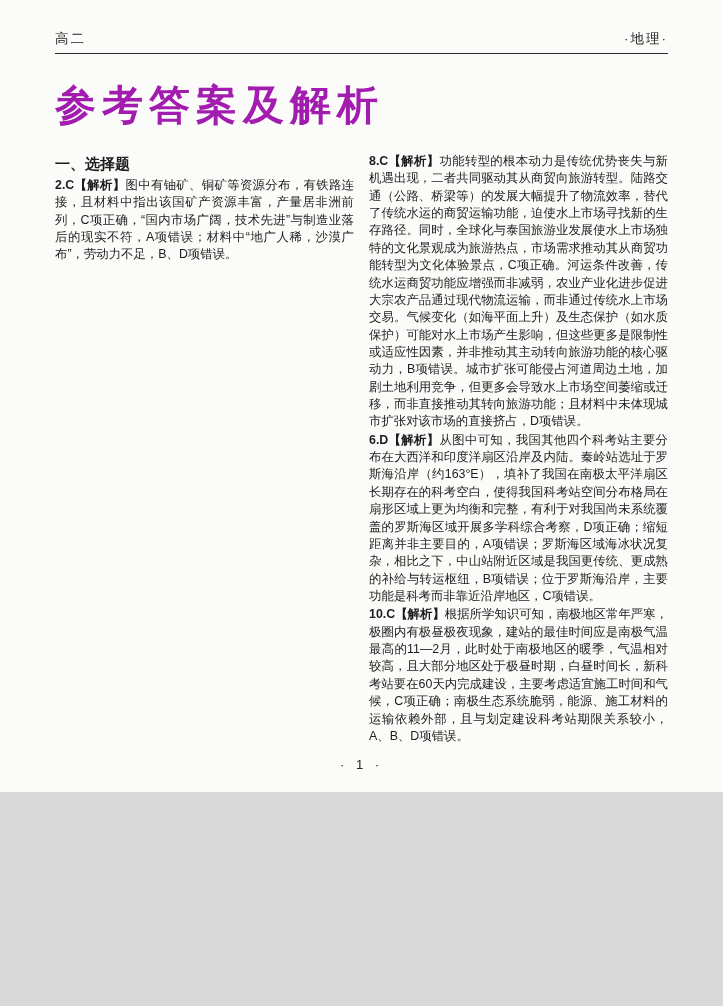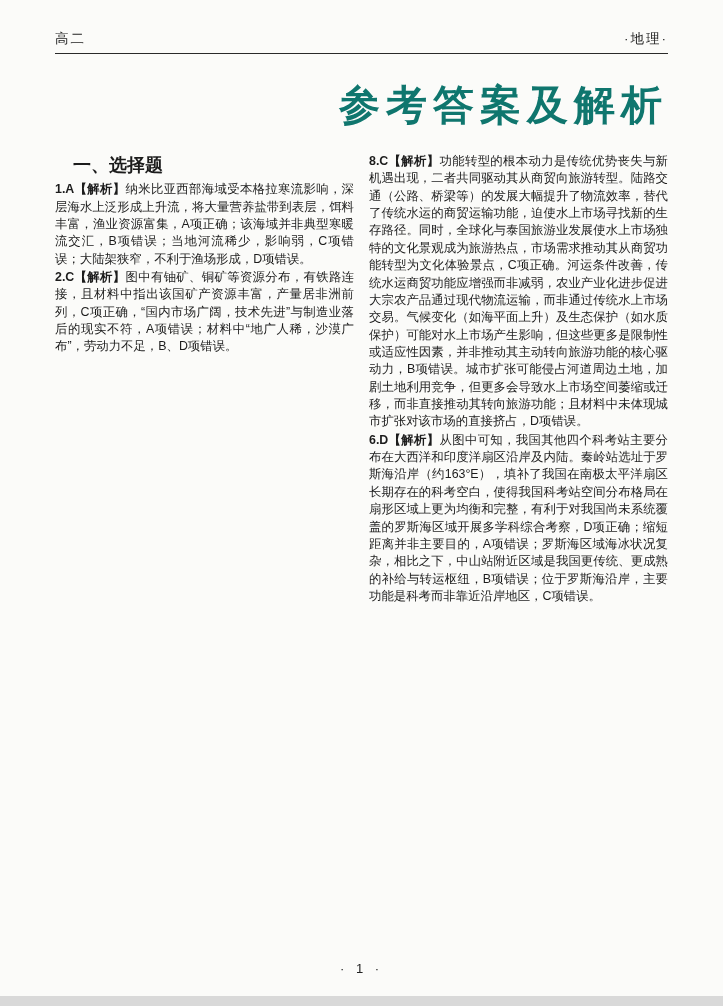--- a/index.html
+++ b/index.html
@@ -1,60 +1,59 @@
 <!DOCTYPE html>
 <html><head>
 <meta charset="utf-8">
 <style>
   * { margin: 0; padding: 0; box-sizing: border-box; }
   html, body { background: #d9d9d9; }
   body { font-family: "Liberation Sans", "DejaVu Sans", sans-serif; }
   .page {
     width: 723px;
-    height: 996px;
+    height: 792px;
     margin: 0 auto;
     background: #fbfbf9;
     position: relative;
     padding: 30px 55px 0 55px;
     color: #1c1c1c;
     overflow: hidden;
   }
   .header {
     display: flex;
     justify-content: space-between;
     align-items: flex-end;
     font-size: 13.5px;
     padding-bottom: 5px;
     border-bottom: 1.5px solid #2a2a2a;
   }
   .header .hl { letter-spacing: 2px; }
   .title {
-    text-align: right;
+    text-align: left;
     font-size: 41px;
     font-weight: 900;
     letter-spacing: 6px;
     margin: 24px 0 20px 0;
-    color: #0f766e;
+    color: #a21caf;
   }
   .columns {
     display: flex;
     gap: 15px;
   }
   .col {
     width: 299px;
     font-size: 12.4px;
     line-height: 1.4;
     text-align: justify;
     word-break: break-all;
   }
   .section-heading {
     font-weight: bold;
-    font-size: 18px;
+    font-size: 15px;
     margin-bottom: 3px;
-    margin-left: 18px;
   }
   .item { margin: 0 0 1px 0; }
   .num { font-weight: bold; }
   .tag { font-weight: bold; }
   .footer {
     position: absolute;
     left: 0;
     bottom: 20px;
     width: 100%;
     text-align: center;
@@ -73,35 +72,35 @@
     <span class="hl">·地理·</span>
   </div>
 
   <h1 class="title">参考答案及解析</h1>
 
   <div class="columns">
 
     <div class="col">
       <div class="section-heading">一、选择题</div>
 
-      <p class="item"><span class="num">1.A</span><span class="tag">【解析】</span><span>纳米比亚西部海域受本格拉寒流影响，深层海水上泛形成上升流，将大量营养盐带到表层，饵料丰富，渔业资源富集，A项正确；该海域并非典型寒暖流交汇，B项错误；当地河流稀少，影响弱，C项错误；大陆架狭窄，不利于渔场形成，D项错误。</span></p>
 
       <p class="item"><span class="num">2.C</span><span class="tag">【解析】</span><span>图中有铀矿、铜矿等资源分布，有铁路连接，且材料中指出该国矿产资源丰富，产量居非洲前列，C项正确，“国内市场广阔，技术先进”与制造业落后的现实不符，A项错误；材料中“地广人稀，沙漠广布”，劳动力不足，B、D项错误。</span></p>
 
 
 
 
 
     </div>
 
     <div class="col">
 
       <p class="item"><span class="num">8.C</span><span class="tag">【解析】</span><span>功能转型的根本动力是传统优势丧失与新机遇出现，二者共同驱动其从商贸向旅游转型。陆路交通（公路、桥梁等）的发展大幅提升了物流效率，替代了传统水运的商贸运输功能，迫使水上市场寻找新的生存路径。同时，全球化与泰国旅游业发展使水上市场独特的文化景观成为旅游热点，市场需求推动其从商贸功能转型为文化体验景点，C项正确。河运条件改善，传统水运商贸功能应增强而非减弱，农业产业化进步促进大宗农产品通过现代物流运输，而非通过传统水上市场交易。气候变化（如海平面上升）及生态保护（如水质保护）可能对水上市场产生影响，但这些更多是限制性或适应性因素，并非推动其主动转向旅游功能的核心驱动力，B项错误。城市扩张可能侵占河道周边土地，加剧土地利用竞争，但更多会导致水上市场空间萎缩或迁移，而非直接推动其转向旅游功能；且材料中未体现城市扩张对该市场的直接挤占，D项错误。</span></p>
 
       <p class="item"><span class="num">6.D</span><span class="tag">【解析】</span><span>从图中可知，我国其他四个科考站主要分布在大西洋和印度洋扇区沿岸及内陆。秦岭站选址于罗斯海沿岸（约163°E），填补了我国在南极太平洋扇区长期存在的科考空白，使得我国科考站空间分布格局在扇形区域上更为均衡和完整，有利于对我国尚未系统覆盖的罗斯海区域开展多学科综合考察，D项正确；缩短距离并非主要目的，A项错误；罗斯海区域海冰状况复杂，相比之下，中山站附近区域是我国更传统、更成熟的补给与转运枢纽，B项错误；位于罗斯海沿岸，主要功能是科考而非靠近沿岸地区，C项错误。</span></p>
 
+      <p class="item"><span class="num">10.C</span><span class="tag">【解析】</span><span>根据所学知识可知，南极地区常年严寒，极圈内有极昼极夜现象，建站的最佳时间应是南极气温最高的11—2月，此时处于南极地区的暖季，气温相对较高，且大部分地区处于极昼时期，白昼时间长，新科考站要在60天内完成建设，主要考虑适宜施工时间和气候，C项正确；南极生态系统脆弱，能源、施工材料的运输依赖外部，且与划定建设科考站期限关系较小，A、B、D项错误。</span></p>
     </div>
 
   </div>
 
   <div class="footer">· 1 ·</div>
 
 </div>
 
 </body></html>

